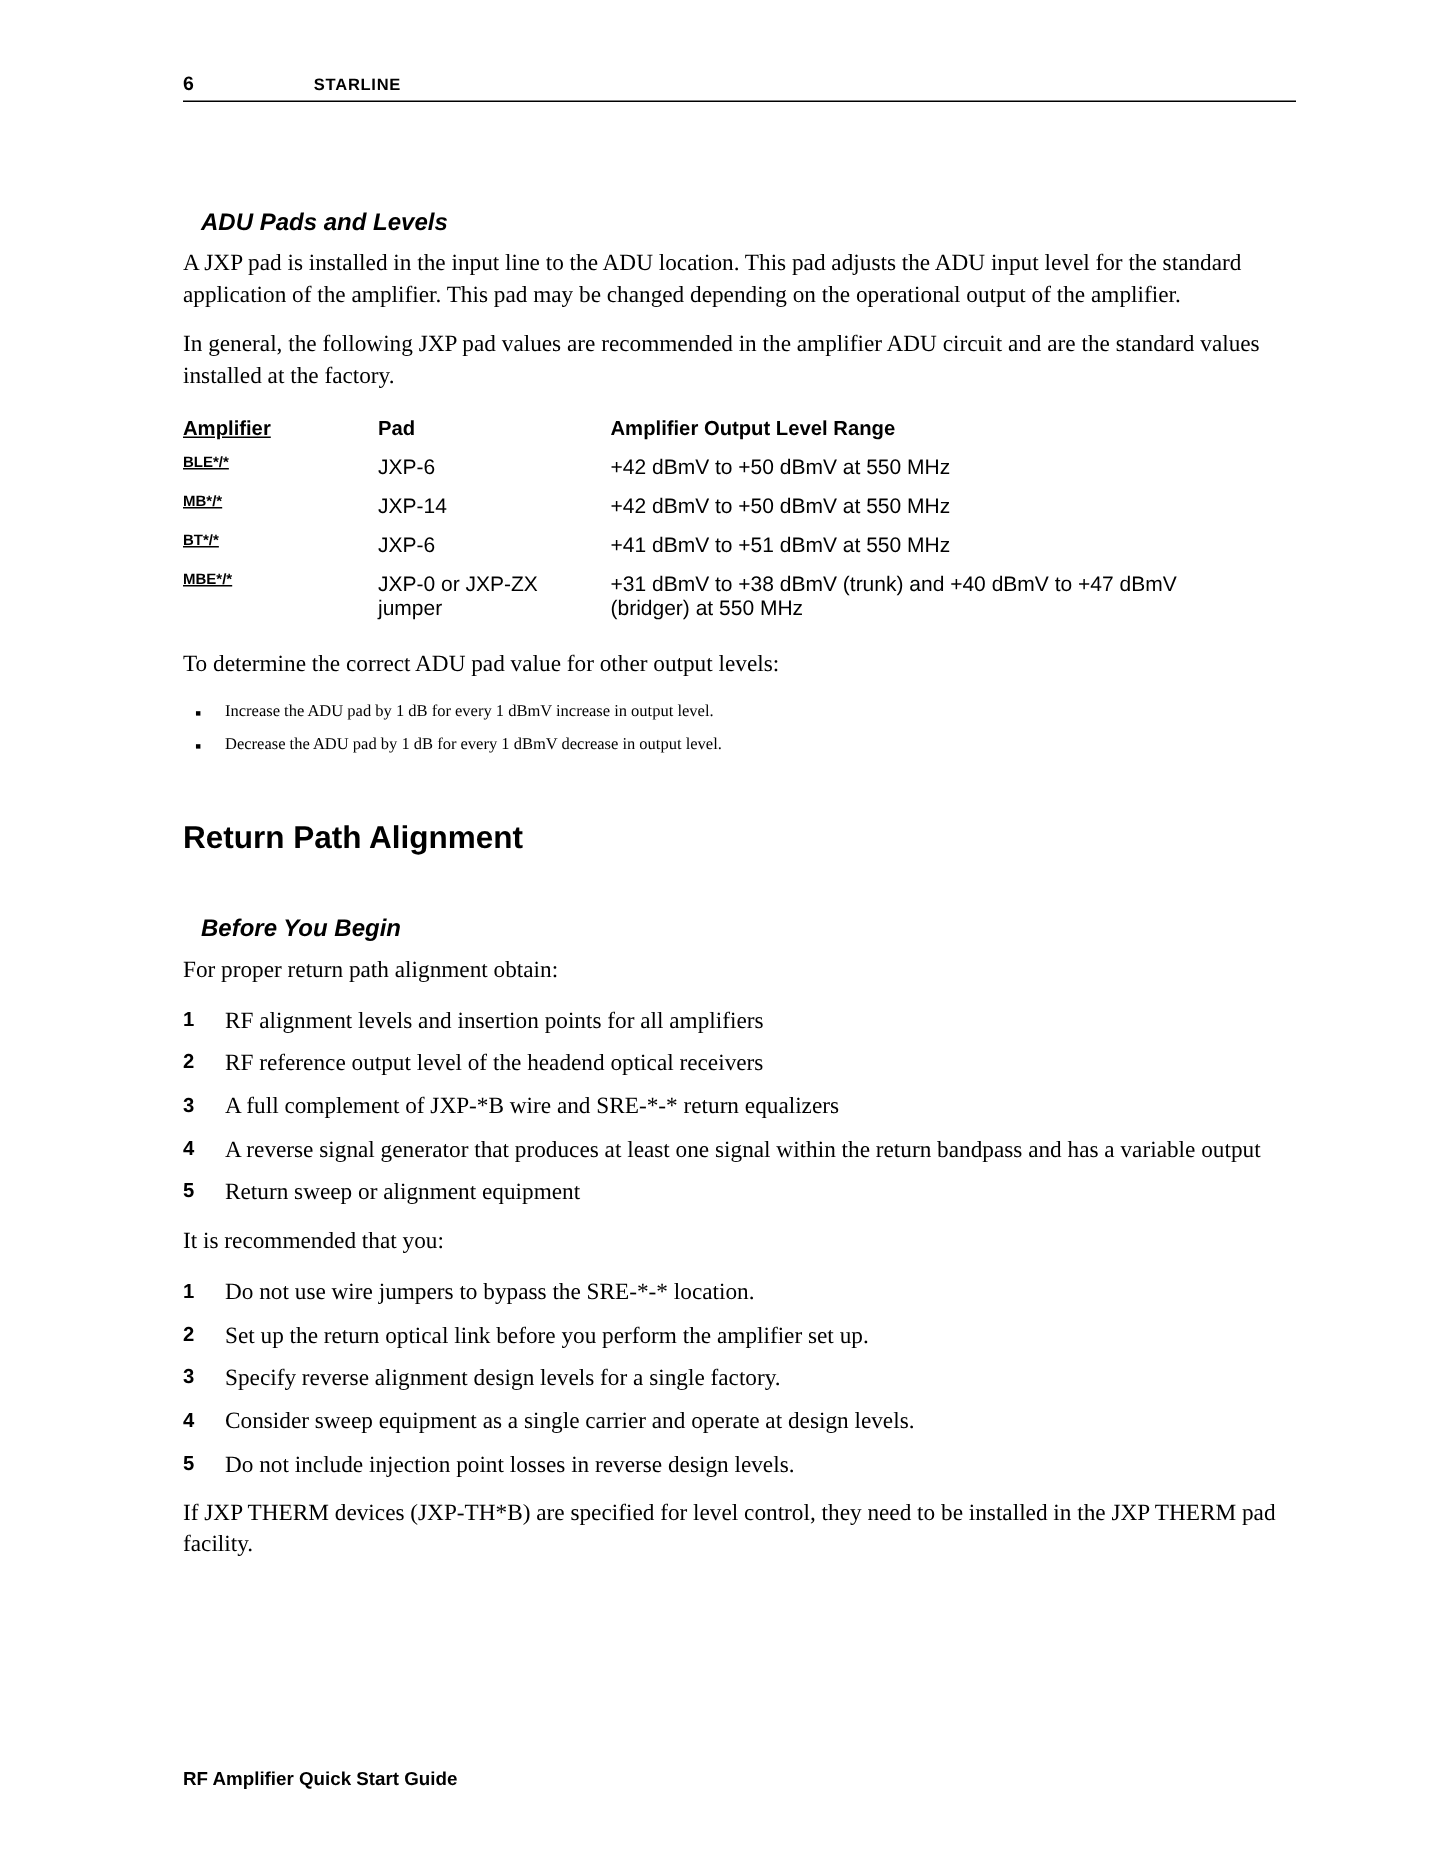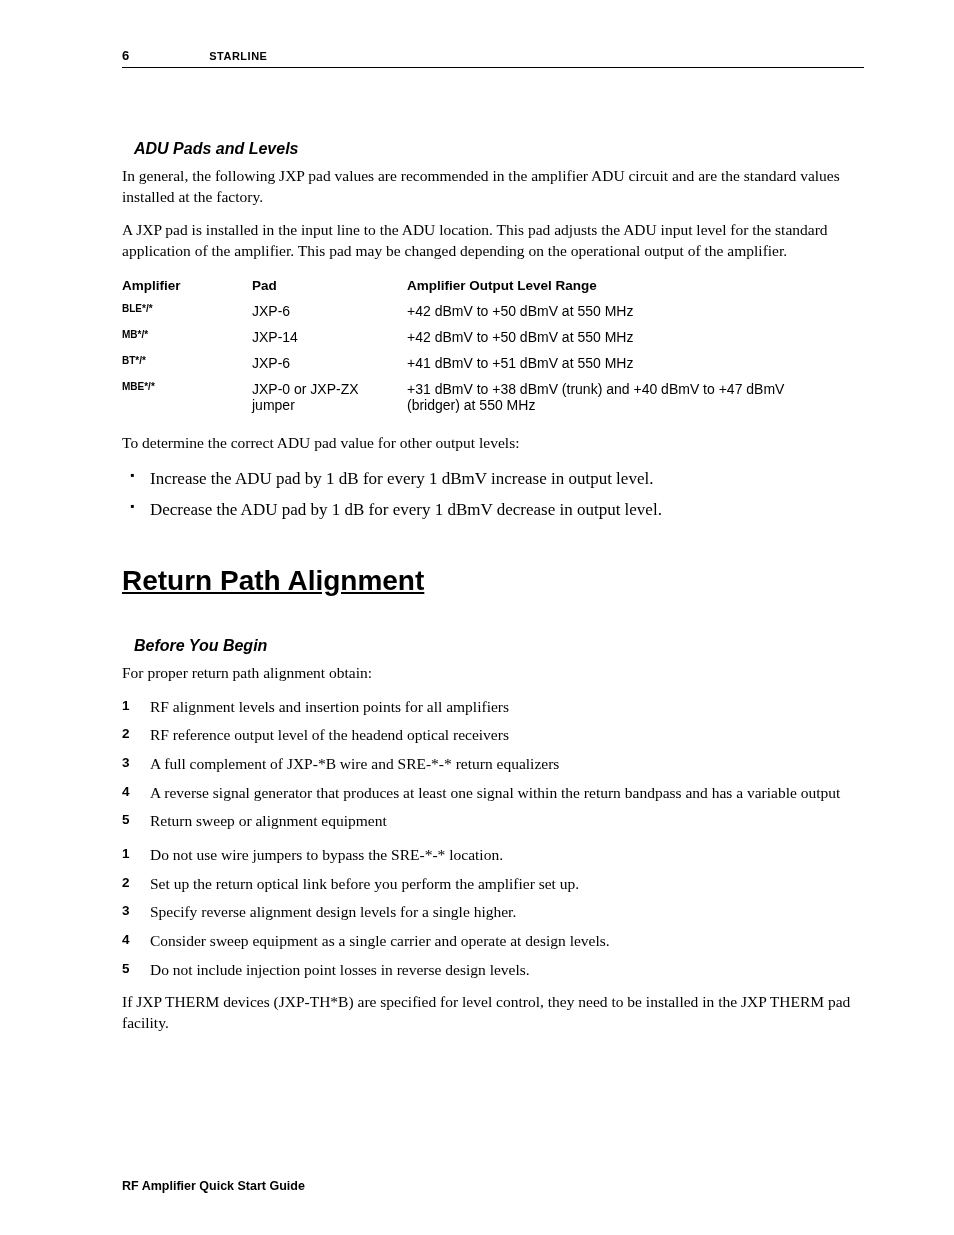--- a/index.html
+++ b/index.html
@@ -42,23 +42,22 @@
   .h3 {
     font-family: Arial, Helvetica, sans-serif;
     font-weight: bold;
     font-size: 16px;
     margin: 0 0 8px 12px;
     font-style: italic;
   }
   .h2 {
     font-family: Arial, Helvetica, sans-serif;
     font-weight: bold;
-    font-size: 28px;
+    font-size: 21px;
     margin: 0 0 10px 0;
-    text-decoration: underline;
   }
   .body-p {
     font-size: 15.5px;
     line-height: 1.35;
     margin: 0 0 12px 0;
   }
   .tbl {
     border-collapse: collapse;
     margin: 6px 0 14px 0;
     font-size: 14px;
@@ -73,30 +72,30 @@
   .tbl td {
     padding: 4px 30px 6px 0;
     vertical-align: top;
     font-family: Arial, Helvetica, sans-serif;
     font-size: 14px;
   }
   .tbl td.amp {
     font-weight: bold;
     font-size: 10px;
   }
-  .tbl .col1 { width: 100px; }
+  .tbl .col1 { width: 100px; text-decoration: underline; }
   .tbl .col2 { width: 125px; }
   ul.bullet {
     margin: 0 0 12px 0;
     padding-left: 28px;
     list-style: none;
   }
   ul.bullet li {
     position: relative;
-    font-size: 17px;
+    font-size: 11px;
     line-height: 1.5;
     margin-bottom: 6px;
   }
   ul.bullet li::before {
     content: "\25AA";
     position: absolute;
     left: -20px;
     top: 0;
     font-size: 12px;
   }
@@ -135,22 +134,22 @@
 <body>
 
 <div class="page">
 
   <div class="header-line">
     <span class="page-num">6</span>
     <span class="header-title">STARLINE</span>
   </div>
 
   <div class="h3">ADU Pads and Levels</div>
+  <p class="body-p">A JXP pad is installed in the input line to the ADU location. This pad adjusts the ADU input level for the standard application of the amplifier. This pad may be changed depending on the operational output of the amplifier.</p>
   <p class="body-p">In general, the following JXP pad values are recommended in the amplifier ADU circuit and are the standard values installed at the factory.</p>
-  <p class="body-p">A JXP pad is installed in the input line to the ADU location. This pad adjusts the ADU input level for the standard application of the amplifier. This pad may be changed depending on the operational output of the amplifier.</p>
 
   <table class="tbl">
     <tbody>
         <tr>
       <th class="col1">Amplifier</th>
       <th class="col2">Pad</th>
       <th>Amplifier Output Level Range</th>
     </tr>
     <tr>
       <td class="amp col1">BLE*/*</td>
@@ -191,25 +190,26 @@
   <p class="body-p">For proper return path alignment obtain:</p>
 
   <ol class="num">
     <li><span class="num-marker">1</span><span>RF alignment levels and insertion points for all amplifiers</span></li>
     <li><span class="num-marker">2</span><span>RF reference output level of the headend optical receivers</span></li>
     <li><span class="num-marker">3</span><span>A full complement of JXP-*B wire and SRE-*-* return equalizers</span></li>
     <li><span class="num-marker">4</span><span>A reverse signal generator that produces at least one signal within the return bandpass and has a variable output</span></li>
     <li><span class="num-marker">5</span><span>Return sweep or alignment equipment</span></li>
   </ol>
 
+  <p class="body-p">It is recommended that you:</p>
 
   <ol class="num">
     <li><span class="num-marker">1</span><span>Do not use wire jumpers to bypass the SRE-*-* location.</span></li>
     <li><span class="num-marker">2</span><span>Set up the return optical link before you perform the amplifier set up.</span></li>
-    <li><span class="num-marker">3</span><span>Specify reverse alignment design levels for a single higher.</span></li>
+    <li><span class="num-marker">3</span><span>Specify reverse alignment design levels for a single factory.</span></li>
     <li><span class="num-marker">4</span><span>Consider sweep equipment as a single carrier and operate at design levels.</span></li>
     <li><span class="num-marker">5</span><span>Do not include injection point losses in reverse design levels.</span></li>
   </ol>
 
   <p class="body-p">If JXP THERM devices (JXP-TH*B) are specified for level control, they need to be installed in the JXP THERM pad facility.</p>
 
   <div class="footer">RF Amplifier Quick Start Guide</div>
 </div>
 
 </body></html>

